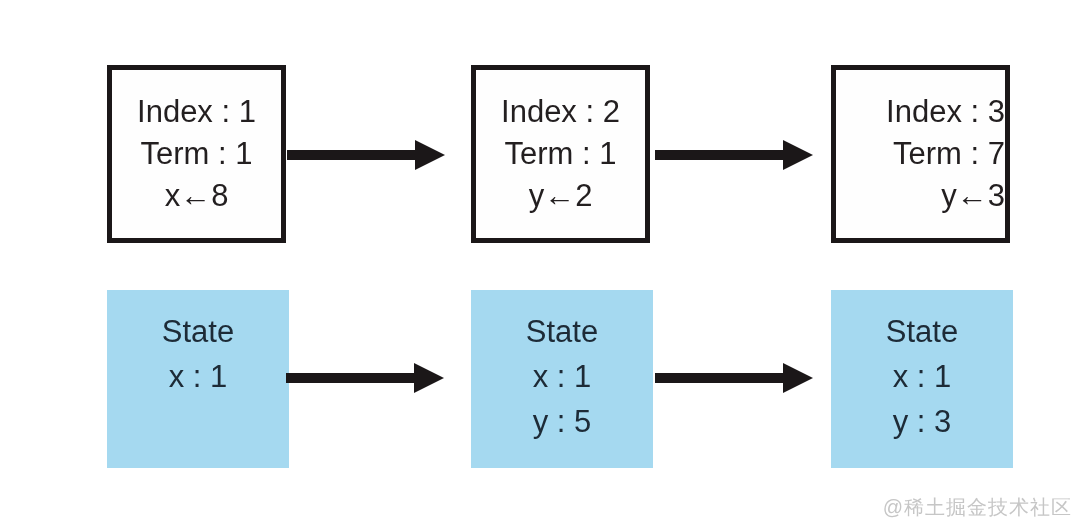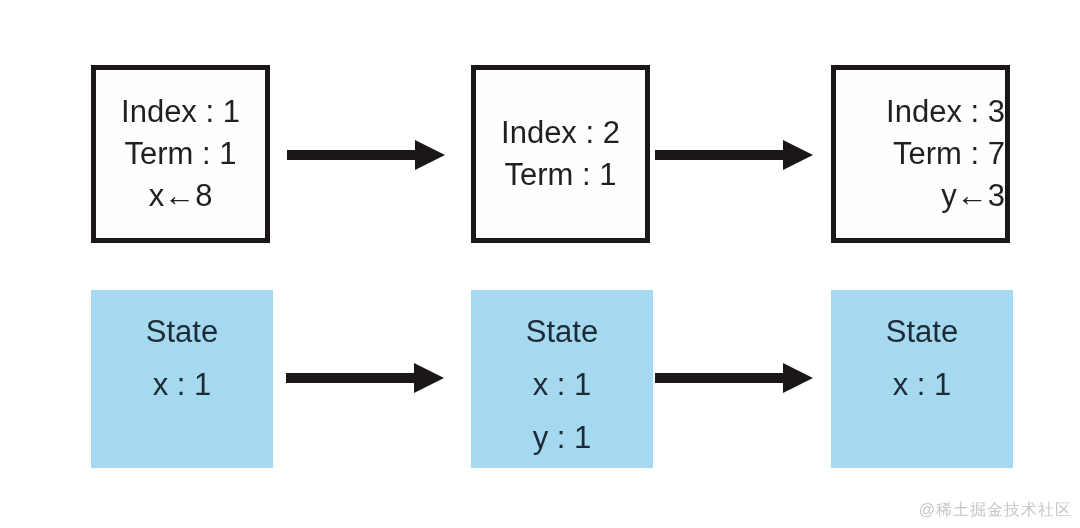--- a/index.html
+++ b/index.html
@@ -36,51 +36,52 @@
     top: 290px;
     width: 182px;
     height: 178px;
     background: #a5d9f0;
     color: #1d2b37;
     font-size: 31px;
     text-align: center;
     padding-top: 20px;
   }
   .state-title { line-height: 44px; margin-bottom: 0; }
-  .state-line  { line-height: 45px; margin-top: 8px; }
+  .state-line  { line-height: 45px; }
 
-  .col-1 { left: 91px; }
+  .col-1 { left: 107px; }
   .col-2 { left: 471px; }
   .col-3 { left: 831px; align-items: flex-end; }
 
   .arrow { position: absolute; }
 
   .watermark {
     position: absolute;
     right: 8px;
     bottom: 7px;
-    font-size: 16px;
+    font-size: 20px;
     letter-spacing: 1px;
     color: #c6c6c6;
   }
 </style>
 </head>
 <body>
 
 <div class="canvas">
 
   <div class="log-box col-1">
     <div>Index : 1</div>
     <div>Term : 1</div>
     <div>x←8</div>
   </div>
 
   <div class="log-box col-2">
     <div>Index : 2</div>
     <div>Term : 1</div>
+    <div>y←2</div>
   </div>
 
   <div class="log-box col-3">
     <div>Index : 3</div>
     <div>Term : 7</div>
     <div>y←3</div>
   </div>
 
   <svg class="arrow" style="left:287px; top:140px;" width="158" height="30" viewBox="0 0 158 30" aria-hidden="true">
     <rect x="0" y="10" width="130" height="10" fill="#1b1718"></rect>
@@ -92,26 +93,27 @@
   </svg>
 
   <div class="state-box col-1">
     <div class="state-title">State</div>
     <div class="state-line">x : 1</div>
   </div>
 
   <div class="state-box col-2">
     <div class="state-title">State</div>
     <div class="state-line">x : 1</div>
-    <div class="state-line">y : 1</div>
+    <div class="state-line">y : 5</div>
   </div>
 
   <div class="state-box col-3">
     <div class="state-title">State</div>
     <div class="state-line">x : 1</div>
+    <div class="state-line">y : 3</div>
   </div>
 
   <svg class="arrow" style="left:286px; top:363px;" width="158" height="30" viewBox="0 0 158 30" aria-hidden="true">
     <rect x="0" y="10" width="130" height="10" fill="#1b1718"></rect>
     <polygon points="128,0 158,15 128,30" fill="#1b1718"></polygon>
   </svg>
   <svg class="arrow" style="left:655px; top:363px;" width="158" height="30" viewBox="0 0 158 30" aria-hidden="true">
     <rect x="0" y="10" width="130" height="10" fill="#1b1718"></rect>
     <polygon points="128,0 158,15 128,30" fill="#1b1718"></polygon>
   </svg>

